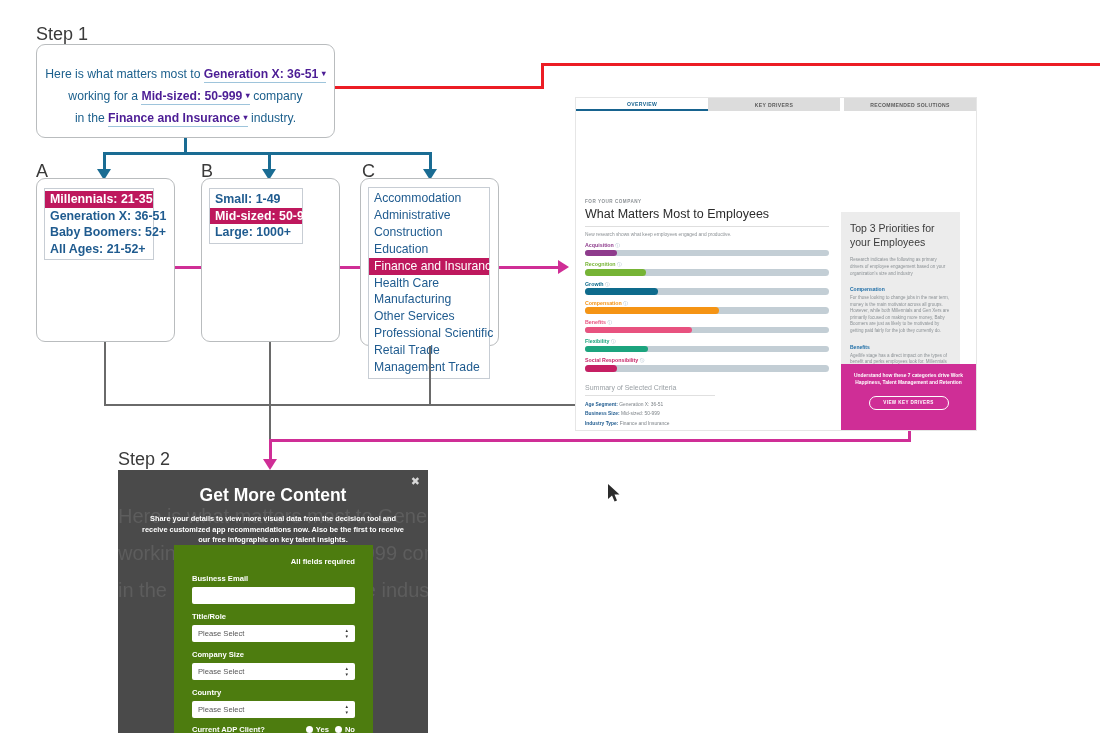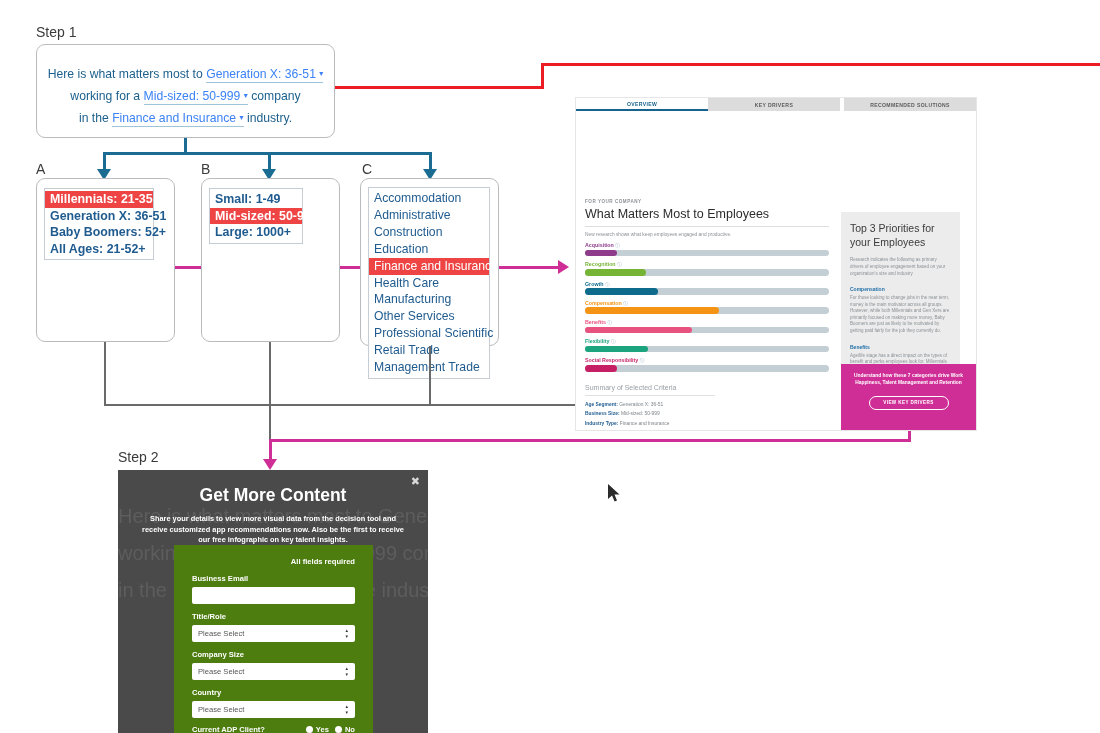--- a/index.html
+++ b/index.html
@@ -6,43 +6,43 @@
   html, body { margin:0; padding:0; }
   body {
     width:1100px; height:733px; position:relative;
     background:#ffffff; overflow:hidden;
     font-family:"Liberation Sans", sans-serif;
     color:#333;
   }
 
   
   .abs { position:absolute; }
-  .step-label { font-size:14px; color:#3a3a3a; }
+  .step-label { font-size:18px; color:#3a3a3a; }
 
   
   .flow-box {
     position:absolute; background:#fff;
     border:1.5px solid #b9bcbe; border-radius:9px;
   }
   .sentence {
     text-align:center; color:#1b5f8c; font-size:12.2px; line-height:21px;
     padding-top:18px;
   }
-  .sentence b { color:#3b82f6; font-weight:normal; }
+  .sentence b { color:#4c1d95; font-weight:bold; }
   .dd { border-bottom:1px solid #9ec4db; padding-bottom:1px; white-space:nowrap; }
   .caret { font-size:8px; vertical-align:2px; }
 
   
   .listbox {
     position:absolute; border:1px solid #c7cdd4; background:#fff;
     padding:2px 0; font-size:12.4px; font-weight:bold; color:#1f5b8f;
     line-height:16.6px;
   }
   .listbox .opt { padding:0 5px; white-space:nowrap; }
-  .listbox .opt.sel { background:#ef4444; color:#fff; }
+  .listbox .opt.sel { background:#be185d; color:#fff; }
   .listbox.industry { font-weight:normal; font-size:12.2px; line-height:16.9px; color:#1f5b8f;}
 
   
   .ln { position:absolute; }
   .teal { background:#1a6c93; }
   .grey { background:#6a6a6a; }
   .mag  { background:#cf2e96; }
   .red  { background:#ec1c24; }
 
   .arrow-d { position:absolute; width:0; height:0; border-left:7px solid transparent;

